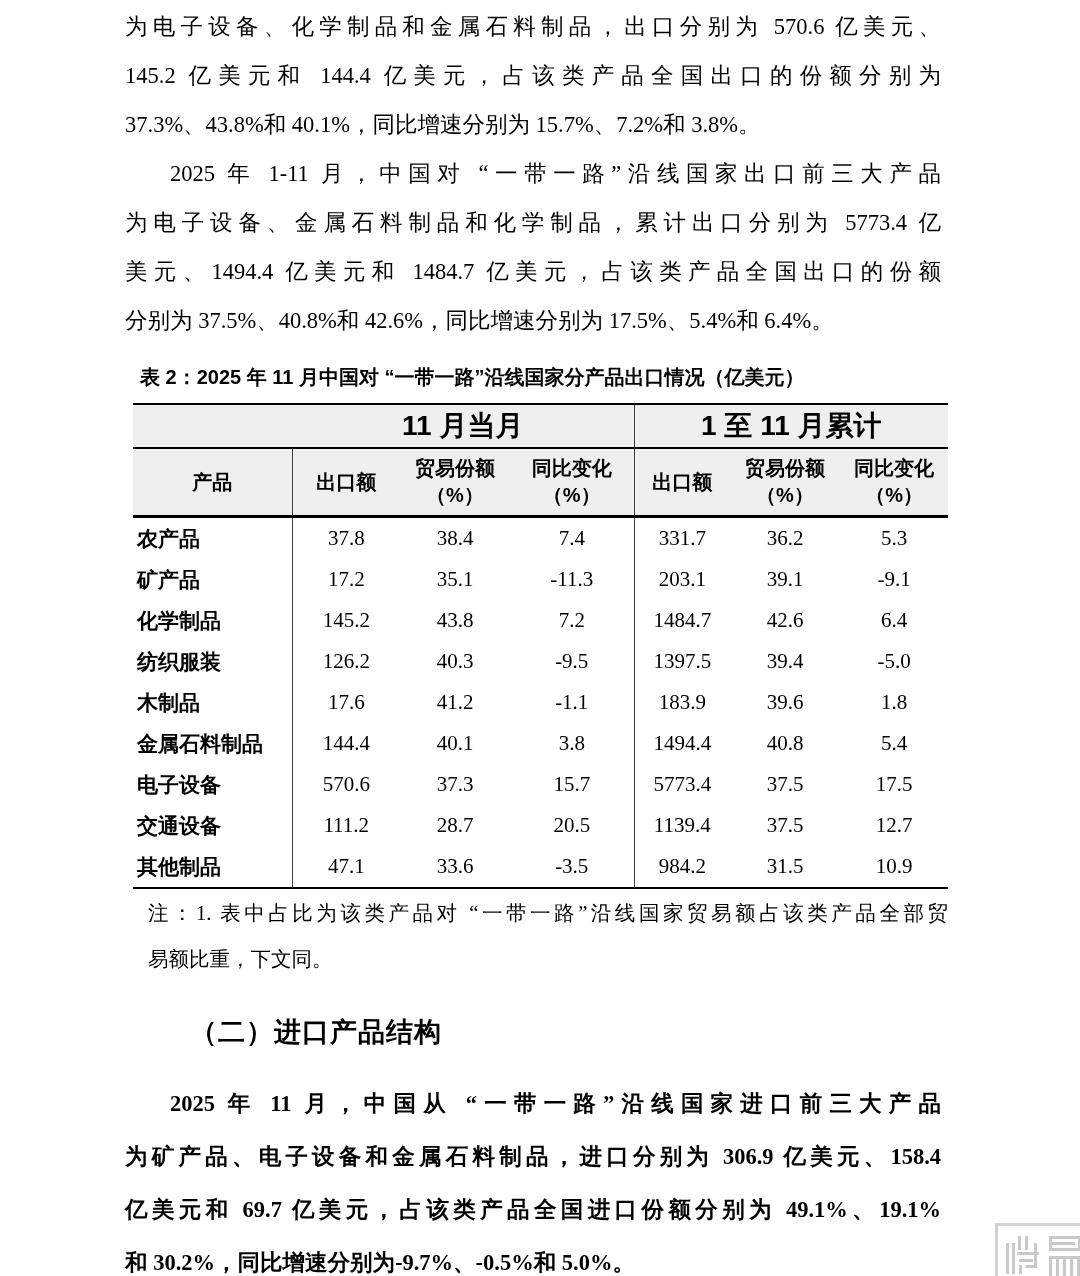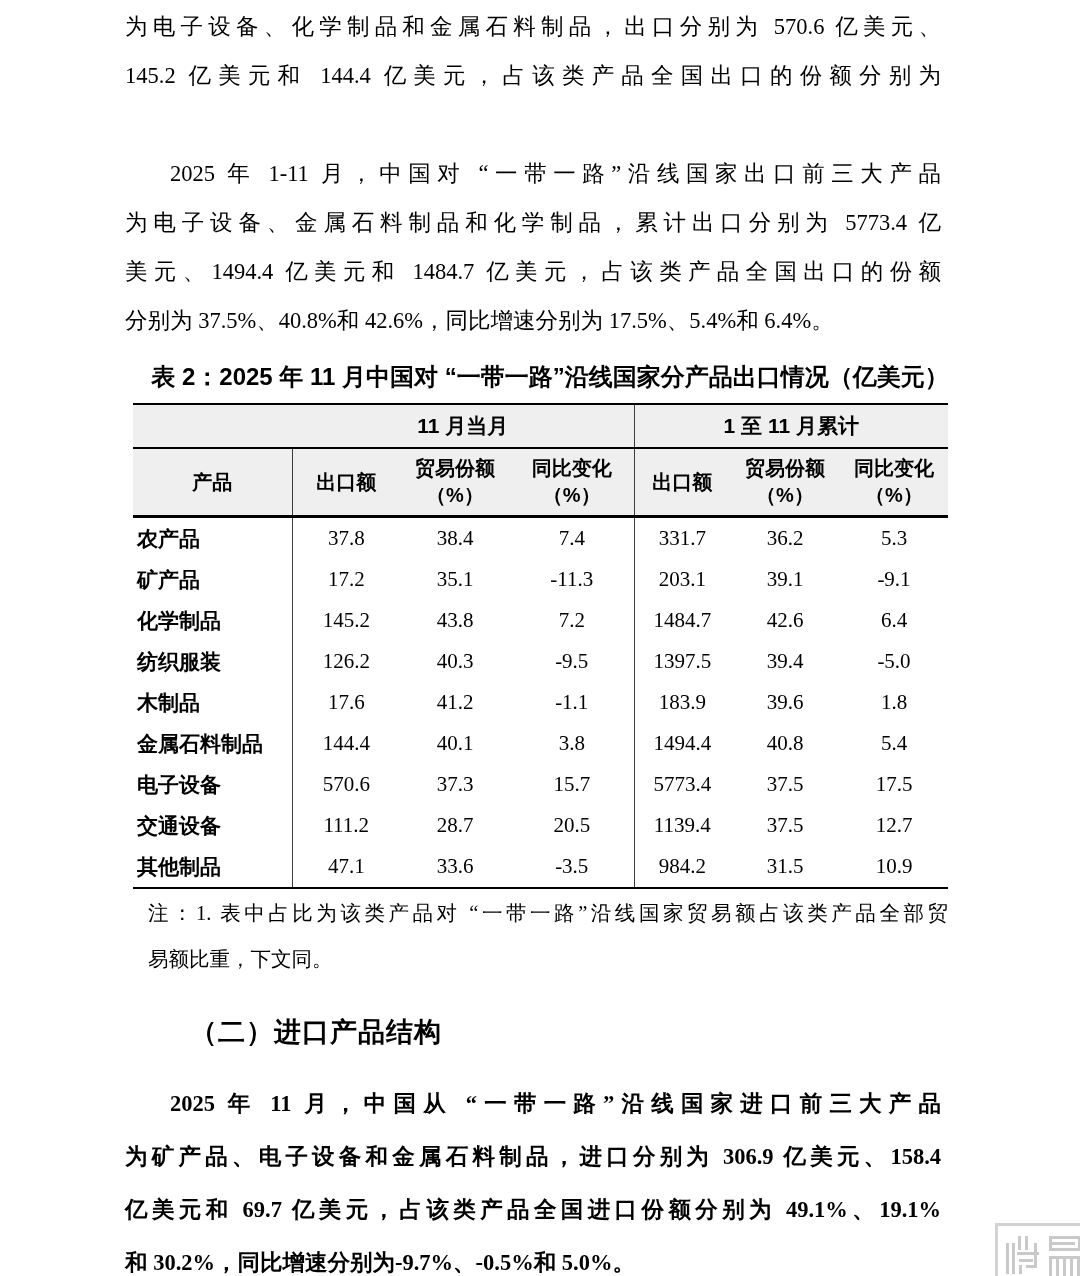--- a/index.html
+++ b/index.html
@@ -18,33 +18,33 @@
   .line{
     text-align:justify;text-align-last:justify;
     white-space:nowrap;overflow:visible;
   }
   .line.last{text-align-last:left;}
   .line.indent{padding-left:45px;}
   
   .caption{
     position:absolute;left:140px;top:364px;width:820px;
     font-family:"Liberation Sans","DejaVu Sans",sans-serif;
-    font-weight:bold;font-size:24px;line-height:26px;text-align:center;
+    font-weight:bold;font-size:20px;line-height:26px;
   }
   
   .data-table{
     position:absolute;left:133px;top:403px;width:815px;
     border-collapse:collapse;table-layout:fixed;
     border-top:2px solid #000;border-bottom:2px solid #000;
   }
   .data-table th,.data-table td{padding:0;}
   .group-row th{
     height:42px;background:#efefef;border-bottom:2px solid #000;
     font-family:"Liberation Sans","DejaVu Sans",sans-serif;
-    font-weight:600;font-size:21px;text-align:center;vertical-align:middle;
+    font-weight:600;font-size:28px;text-align:center;vertical-align:middle;
   }
   .group-row th.g1{border-right:1px solid #3d3d3d;}
   .cols-row th{
     height:66px;background:#efefef;border-bottom:3px solid #000;
     font-family:"Liberation Sans","DejaVu Sans",sans-serif;
     font-weight:600;font-size:20px;line-height:27px;
     text-align:center;vertical-align:middle;white-space:pre-line;
   }
   .cols-row th.c-prod,.cols-row th.c-div{border-right:1px solid #3d3d3d;}
   .data-table tbody td{
@@ -73,20 +73,21 @@
     border:3px solid #d2d2d2;background:#fff;box-sizing:border-box;
     display:flex;align-items:center;justify-content:center;
   }
 </style>
 </head>
 <body>
 
 <div class="para" id="p1">
     <div class="line">为电子设备、化学制品和金属石料制品，出口分别为 570.6 亿美元、</div>
     <div class="line">145.2 亿美元和 144.4 亿美元，占该类产品全国出口的份额分别为</div>
+    <div class="line last">37.3%、43.8%和 40.1%，同比增速分别为 15.7%、7.2%和 3.8%。</div>
   </div>
 
 <div class="para" id="p2">
     <div class="line indent">2025 年 1-11 月，中国对 “一带一路”沿线国家出口前三大产品</div>
     <div class="line">为电子设备、金属石料制品和化学制品，累计出口分别为 5773.4 亿</div>
     <div class="line">美元、1494.4 亿美元和 1484.7 亿美元，占该类产品全国出口的份额</div>
     <div class="line last">分别为 37.5%、40.8%和 42.6%，同比增速分别为 17.5%、5.4%和 6.4%。</div>
   </div>
 
 <div class="caption">表 2：2025 年 11 月中国对 “一带一路”沿线国家分产品出口情况（亿美元）</div>

